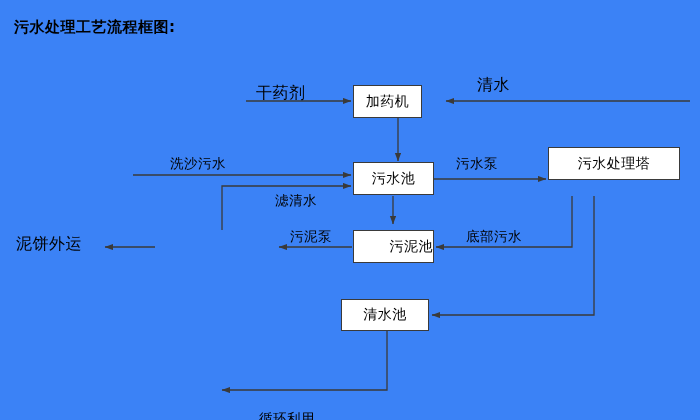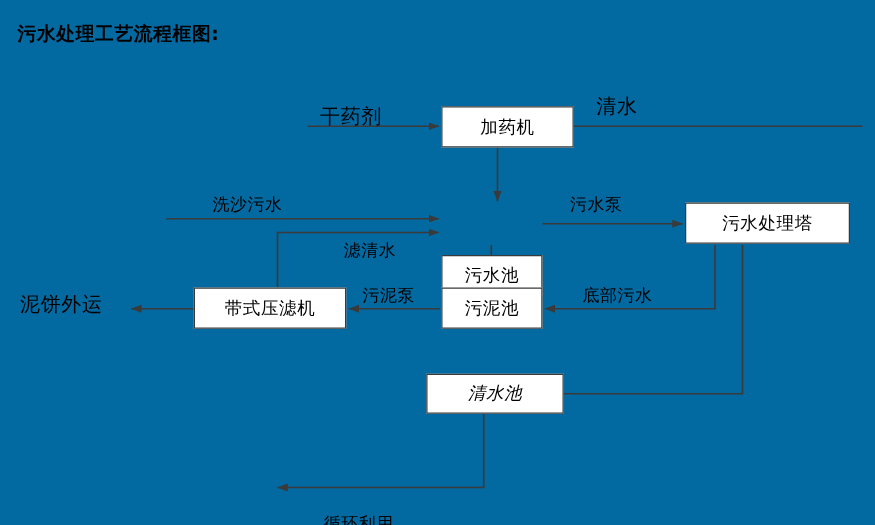--- a/index.html
+++ b/index.html
@@ -4,21 +4,21 @@
 <style>
   html, body {
     margin: 0;
     padding: 0;
     background: #ffffff;
   }
   #canvas {
     position: relative;
     width: 700px;
     height: 420px;
-    background: #0369a1;
+    background: #3b82f6;
     font-family: "DejaVu Sans", "Liberation Sans", sans-serif;
     overflow: hidden;
   }
   #title {
     position: absolute;
     left: 14px;
     top: 18px;
     font-size: 15px;
     font-weight: bold;
     color: #000000;
@@ -96,41 +96,38 @@
 
       <path d="M572,196 L572,247 L436,247" marker-end="url(#arrow)"></path>
 
       <path d="M594,196 L594,315 L432,315" marker-end="url(#arrow)"></path>
 
       <path d="M387,331 L387,390 L222,390" marker-end="url(#arrow)"></path>
 
     </g>
   </svg>
 
-  <div class="node" style="left:353px; top:85px; width:106px; height:33px;">
+  <div class="node" style="left:353px; top:85px; width:69px; height:33px;">
     <span>加药机</span>
   </div>
 
-  <div class="node" style="left:353px; top:162px; width:81px; height:33px;margin-top:42px;">
+  <div class="node" style="left:353px; top:162px; width:81px; height:33px;">
     <span>污水池</span>
   </div>
 
-  <div class="node" style="left:548px; top:162px; width:132px; height:33px;">
+  <div class="node" style="left:548px; top:147px; width:132px; height:33px;">
     <span>污水处理塔</span>
   </div>
 
-  <div class="node" style="left:155px; top:230px; width:122px; height:33px;">
-    <span>带式压滤机</span>
-  </div>
 
-  <div class="node" style="left:353px; top:230px; width:81px; height:33px;">
+  <div class="node" style="left:353px; top:230px; width:81px; height:33px;justify-content:flex-end;">
     <span>污泥池</span>
   </div>
 
-  <div class="node" style="left:341px; top:299px; width:110px; height:32px;font-style:italic;">
+  <div class="node" style="left:341px; top:299px; width:88px; height:32px;">
     <span>清水池</span>
   </div>
 
   <div class="term-label" style="left:256px; top:83px;">干药剂</div>
 
   <div class="term-label" style="left:477px; top:75px;">清水</div>
 
   <div class="edge-label" style="left:170px; top:155px;text-align:right;">洗沙污水</div>
 
   <div class="edge-label" style="left:236px; top:192px;margin-left:39px;">滤清水</div>

